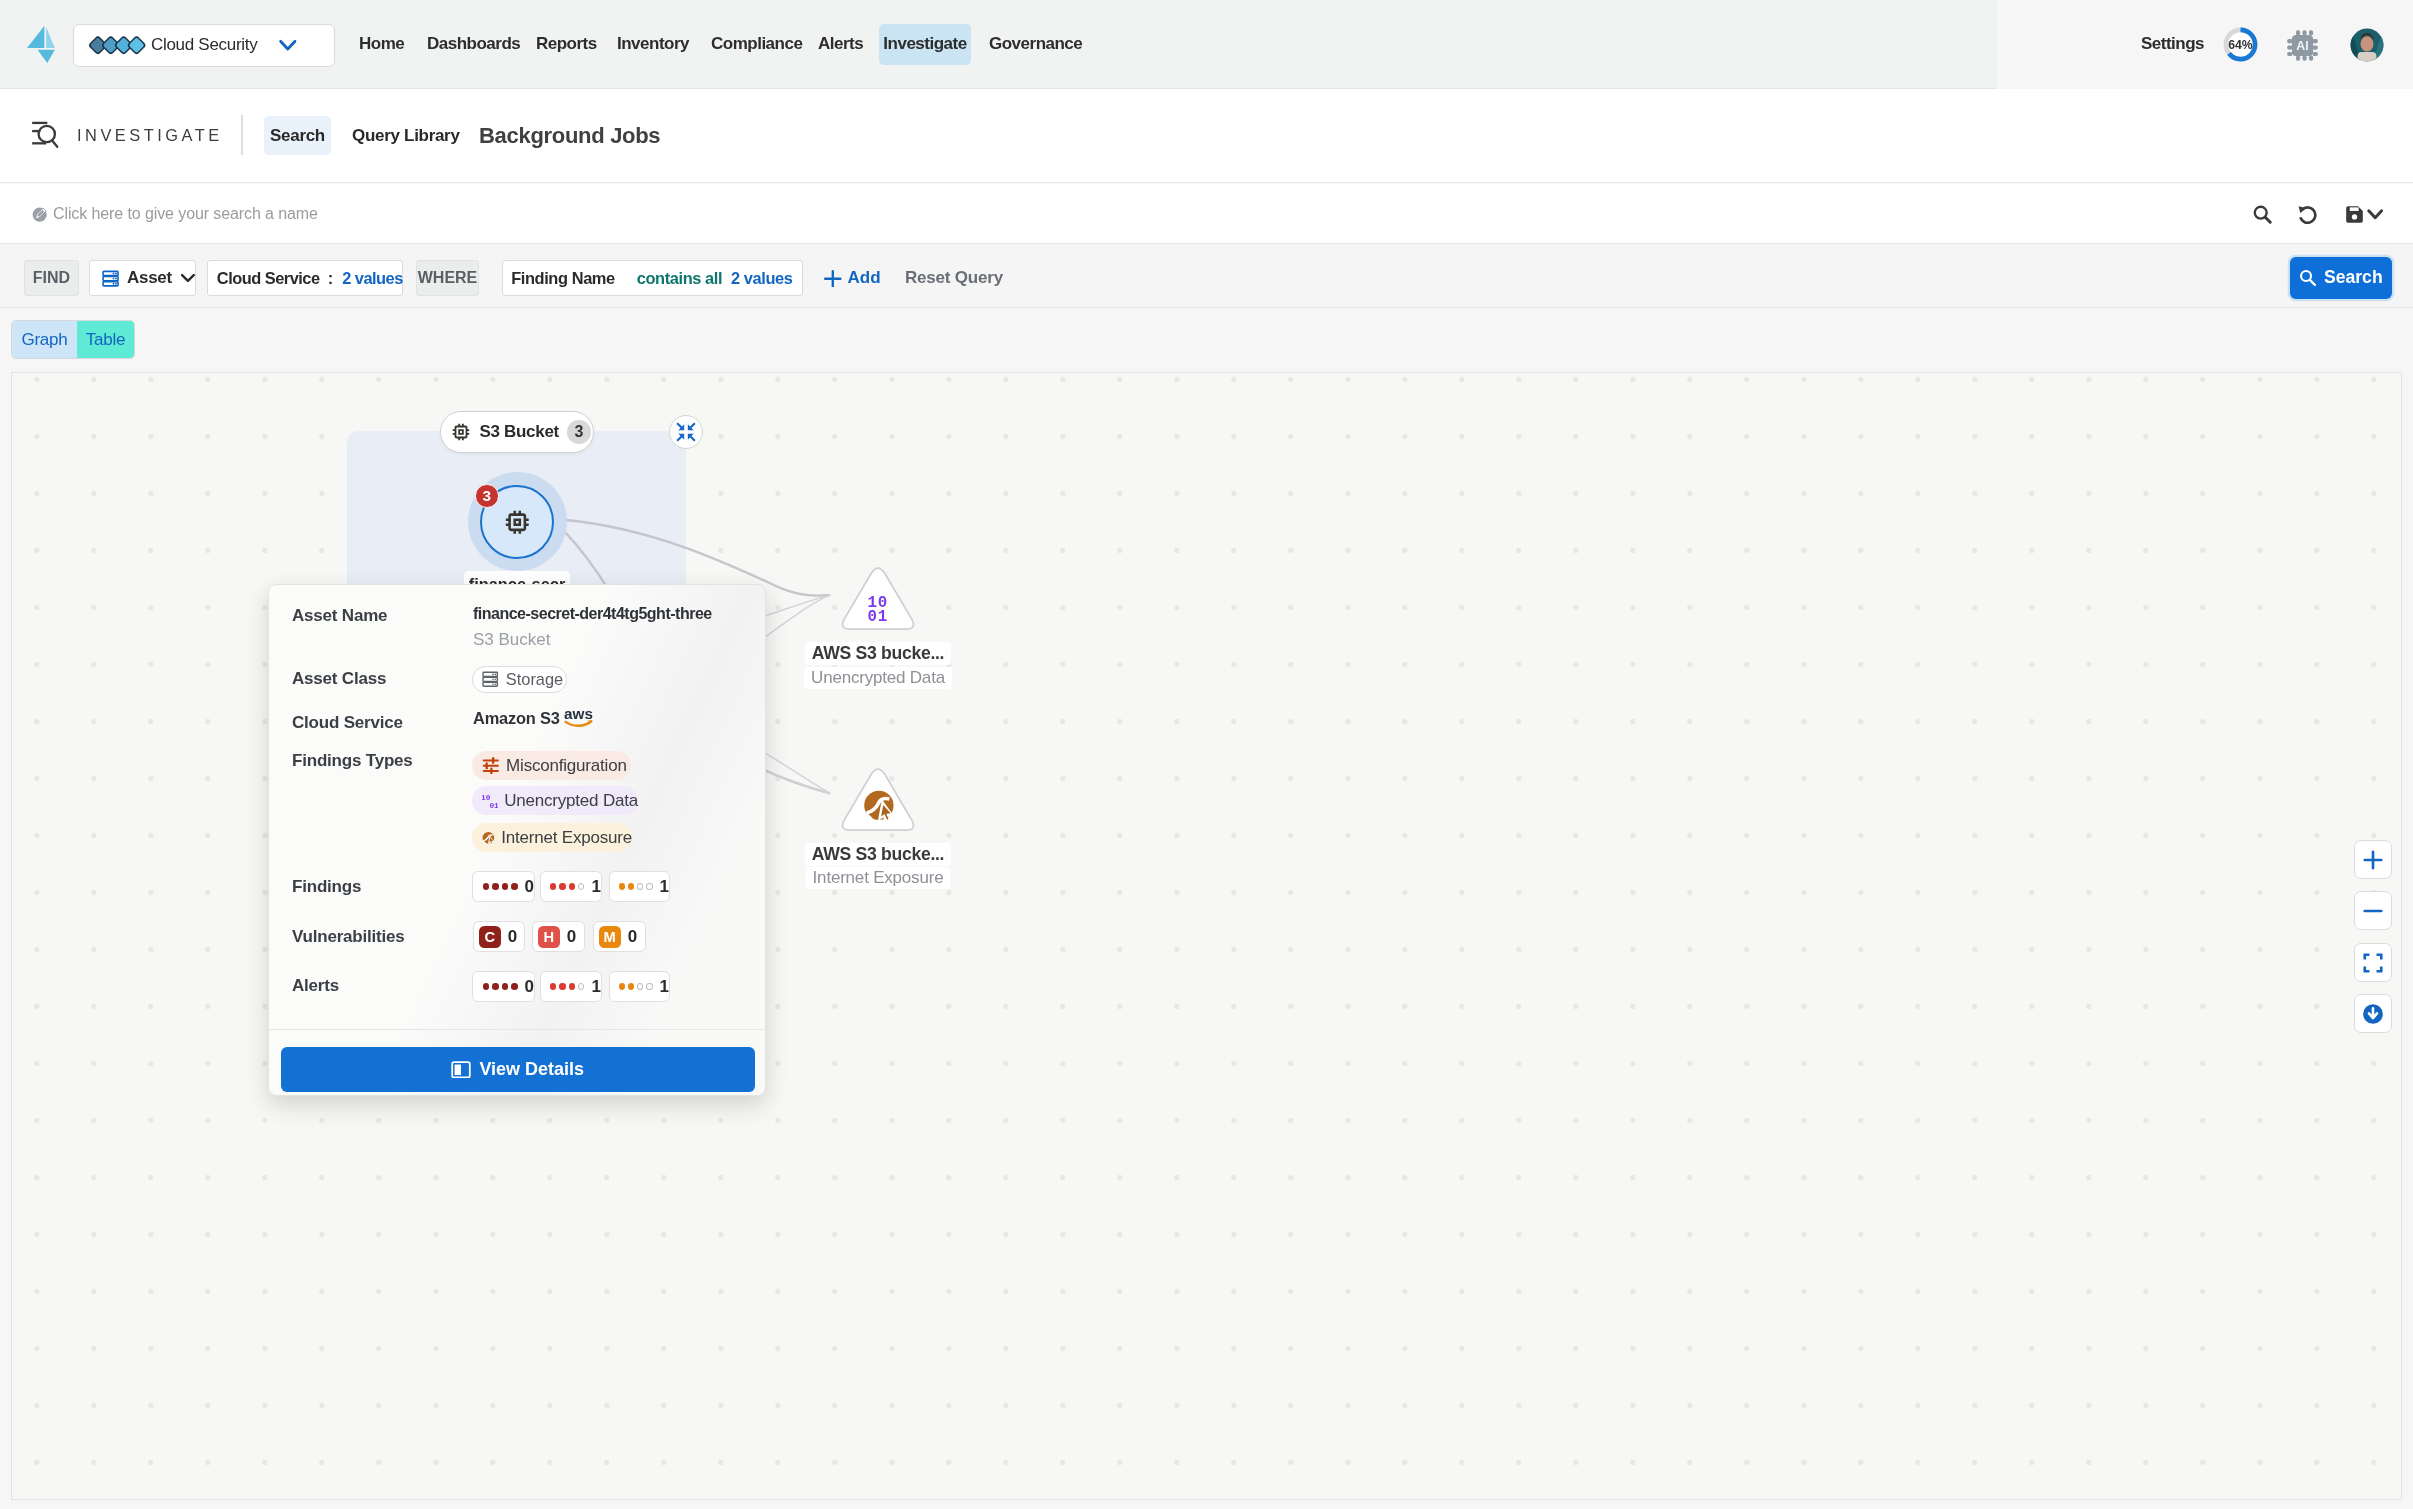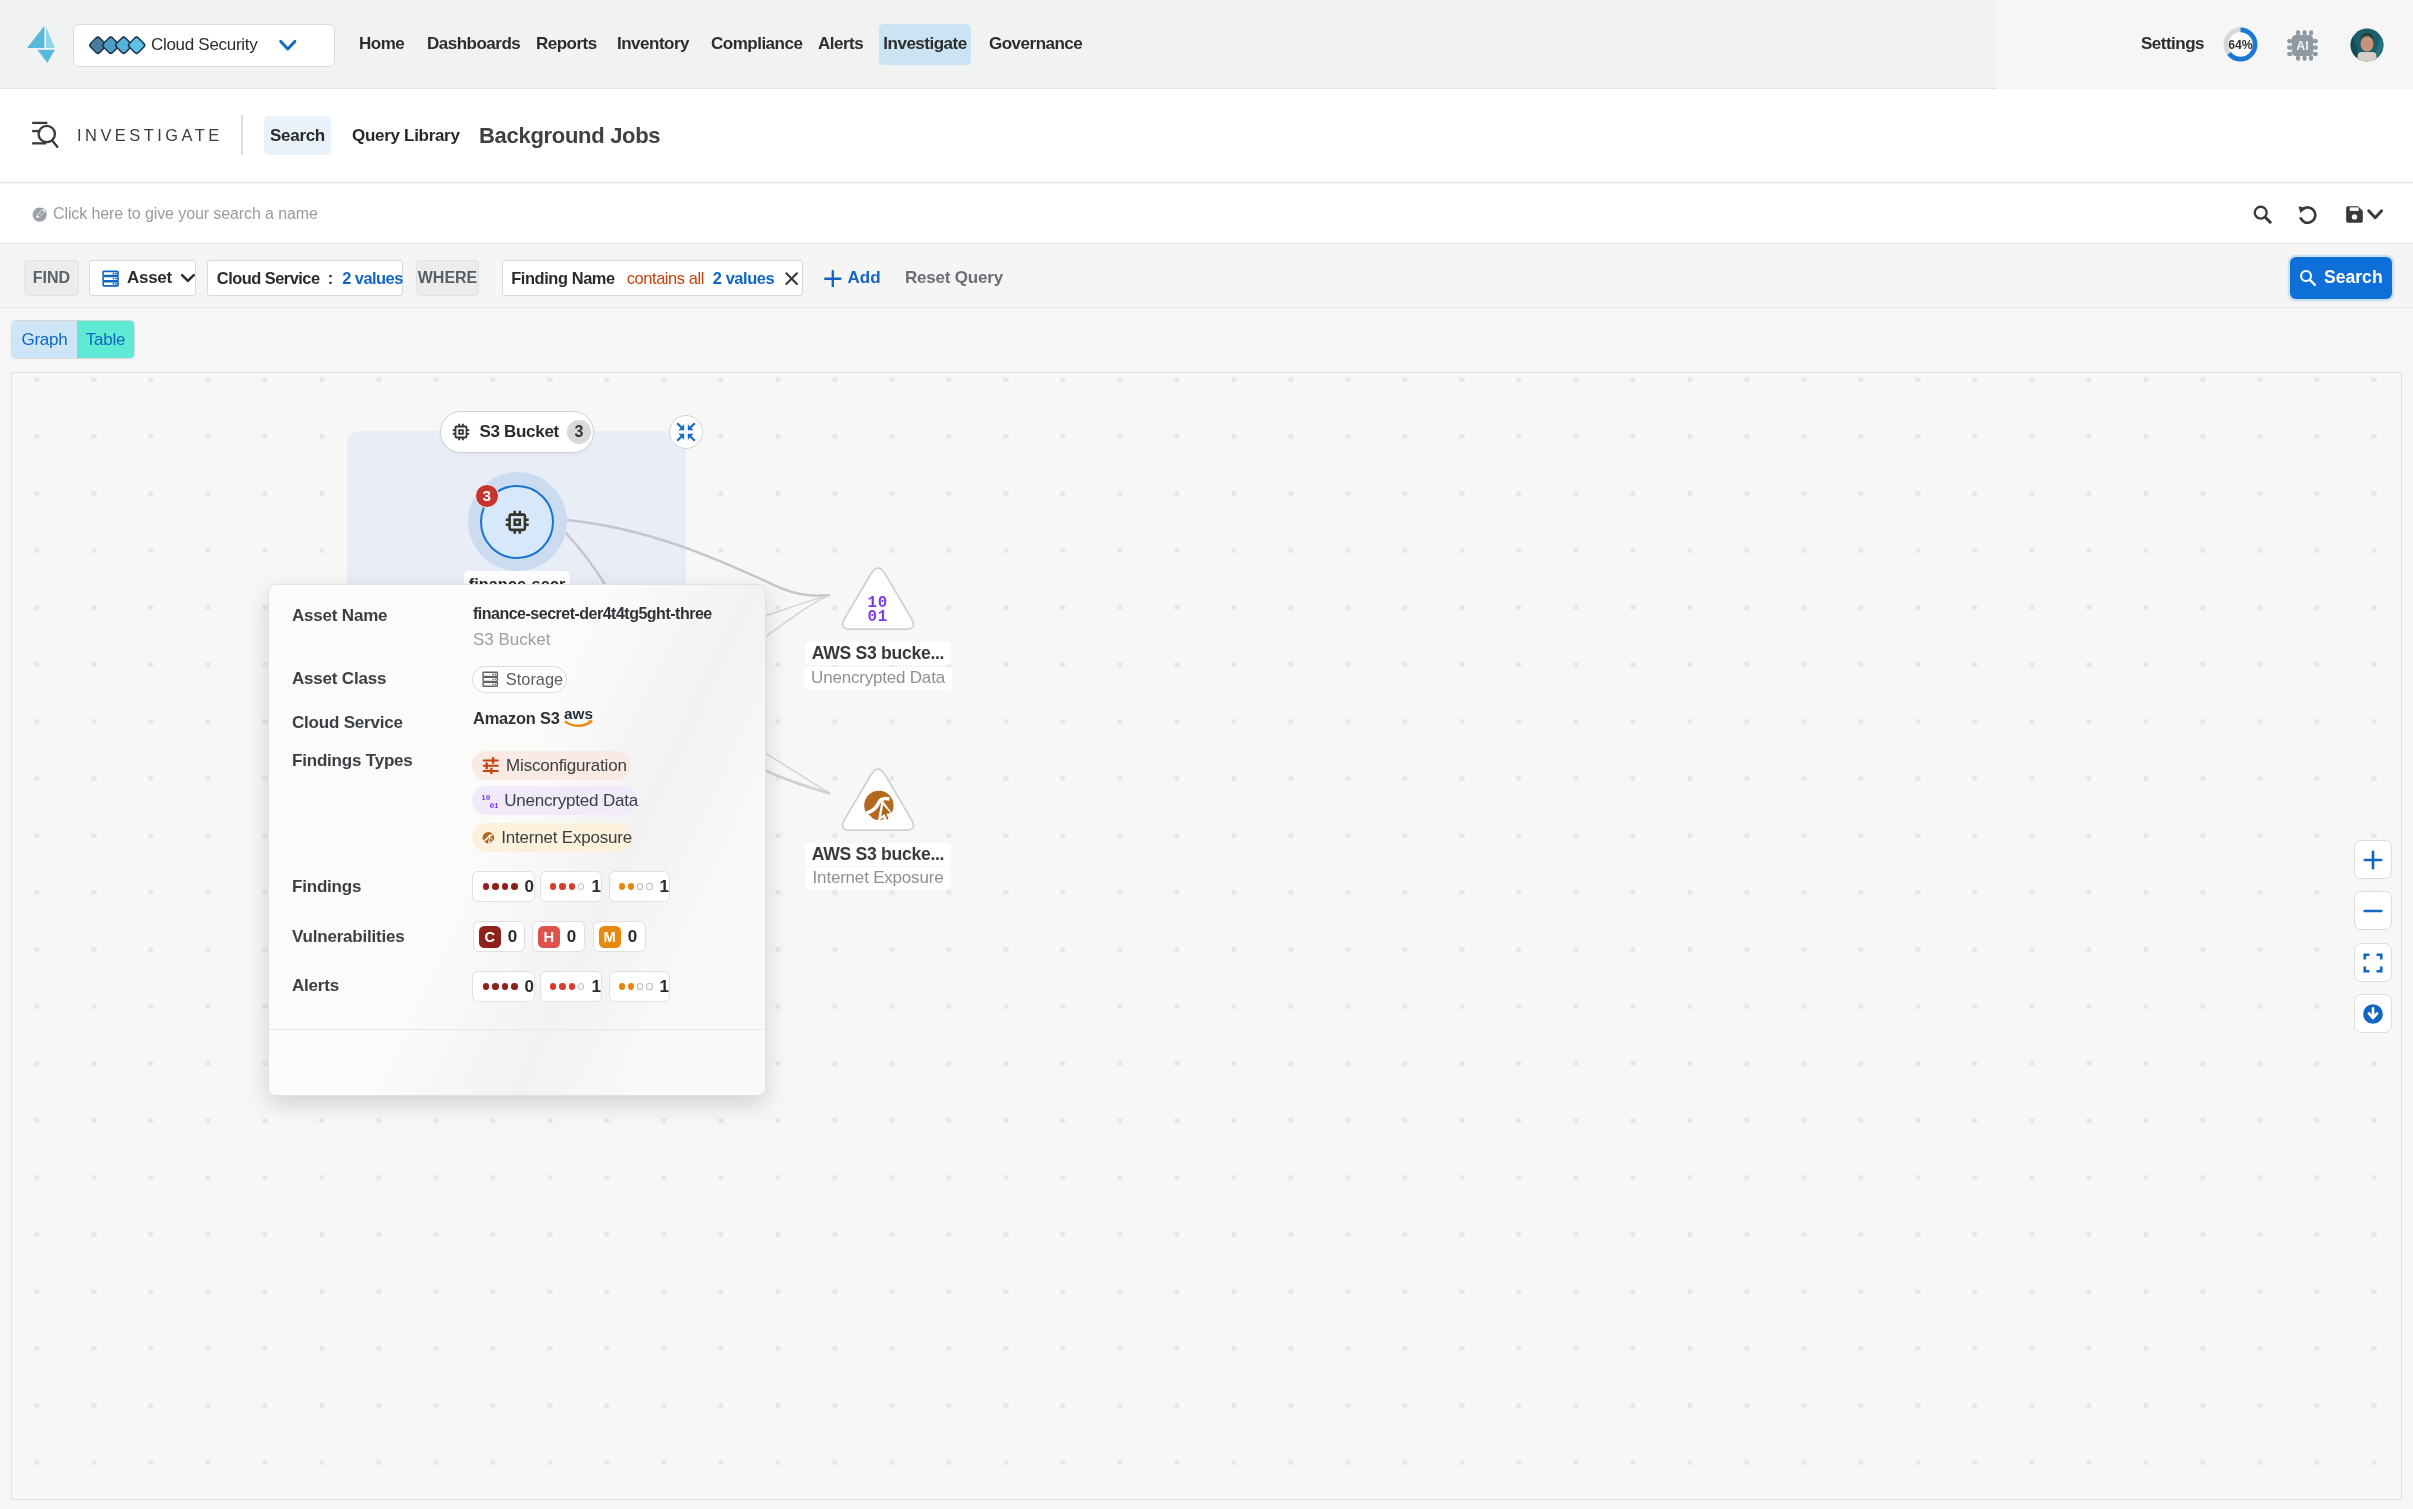--- a/index.html
+++ b/index.html
@@ -184,21 +184,21 @@
         </svg>
   </div>
   <div class="qbox qwhite" style="left:207px;width:196px;font-size:16.4px;letter-spacing:-0.5px">
     <span style="font-weight:700;color:#2b2b2b;margin-left:8.8px">Cloud Service</span>
     <span style="font-weight:700;color:#2b2b2b;margin-left:8.2px">:</span>
     <span style="font-weight:700;margin-left:9.4px" class="bluetx">2 values</span>
   </div>
   <div class="qbox qgray" style="left:416px;width:63px">WHERE</div>
   <div class="qbox qwhite" style="left:502px;width:301px;font-size:16.4px;letter-spacing:-0.4px">
     <span style="font-weight:700;color:#2b2b2b;margin-left:8.2px">Finding Name</span>
-    <span style="font-weight:400;color:#c2410c;margin-left:12px">contains all</span>
+    <span style="font-weight:700;color:#0f766e;margin-left:22px">contains all</span>
     <span style="font-weight:700;margin-left:8.8px" class="bluetx">2 values</span>
     <svg style="margin-left:9.4px" width="15.3" height="15.3" viewBox="0 0 26 26">
           <path d="M4 4 L22 22 M22 4 L4 22" stroke="#3a3a3a" stroke-width="3.6" stroke-linecap="round"></path>
         </svg>
   </div>
   <div class="qbox" style="left:824px">
     <svg width="17.6" height="17.6" viewBox="0 0 30 30">
           <path d="M15 2 V28 M2 15 H28" stroke="#1266c2" stroke-width="4" stroke-linecap="round"></path>
         </svg>
     <span style="font-size:17px;font-weight:700;margin-left:5.9px" class="bluetx">Add</span>
@@ -412,15 +412,22 @@
     <span class="num">1</span>
   </div>
   <div class="fbox" style="left:340px;top:386px;width:61px;padding-left:8.8px">
     <span class="dot" style="background:#e8850e"></span>
         <span class="dot" style="background:#e8850e"></span>
         <span class="hdot"></span>
         <span class="hdot" style="margin-right:0"></span>
     <span class="num">1</span>
   </div>
   <div class="abs" style="left:0;top:444px;width:498px;height:0.6px;background:#e6e6e6"></div>
+  <div id="vdbtn">
+    <svg style="margin-right:8.2px" width="20" height="17.6" viewBox="0 0 34 30">
+      <rect x="2" y="2" width="30" height="26" rx="3" fill="none" stroke="#fff" stroke-width="3"></rect>
+      <rect x="6" y="6" width="11" height="18" fill="#fff"></rect>
+    </svg>
+    View Details
+  </div>
 </div>
 </div>
 
 
 </body></html>

